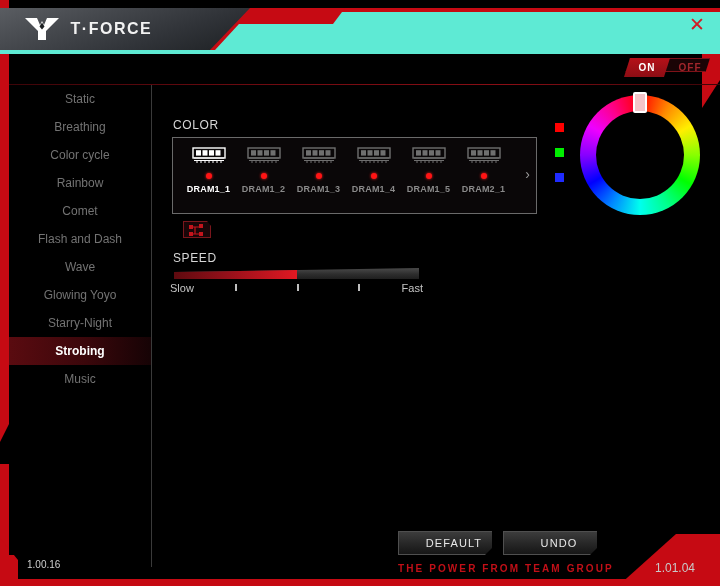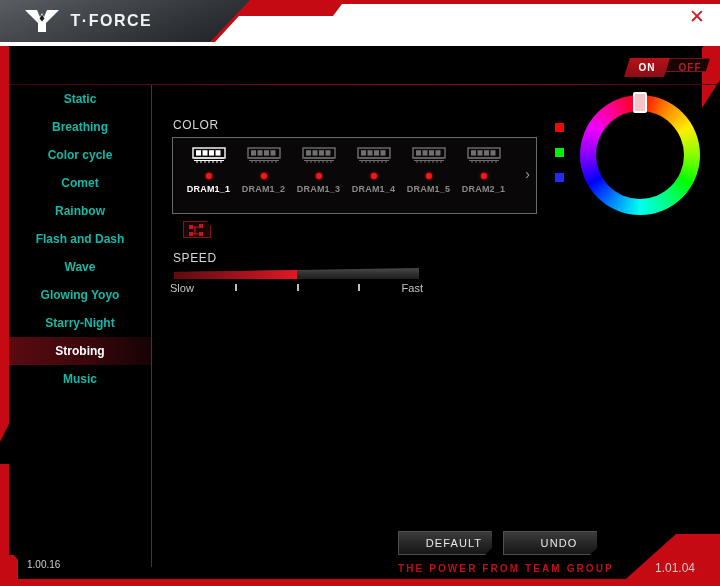--- a/index.html
+++ b/index.html
@@ -37,21 +37,21 @@
     background:#c60a13;
     clip-path: polygon(130px 8px, 130px 60px, 28px 60px, 86px 8px);
   }
   .frame-right-top {
     position:absolute; right:0; top:18px; width:40px; height:90px;
     background:#c60a13;
     clip-path: polygon(40px 0, 40px 62px, 22px 90px, 22px 30px);
   }
 
   
-  .header { position:absolute; left:0; top:0; width:720px; height:46px; background:#ffffff; }
+  .header { position:absolute; left:0; top:8px; width:720px; height:46px; background:#5eead4; }
   .header-red-strip {
     position:absolute; left:0; top:0; width:720px; height:46px;
     background:#c60a13;
     clip-path: polygon(0 0, 720px 0, 720px 4px, 250px 4px, 215px 42px, 0 42px);
   }
   .header-red-tab {
     position:absolute; left:215px; top:0; width:130px; height:16px;
     background:#c60a13;
     clip-path: polygon(12px 0, 130px 0, 118px 16px, 0 16px);
   }
@@ -108,23 +108,22 @@
   .sidebar {
     position:absolute; left:9px; top:85px; width:142px; height:470px;
     background:#000;
   }
   .sidebar-divider {
     position:absolute; left:151px; top:85px; width:1px; height:482px;
     background:#3a3a3a;
   }
   .side-item {
     height:28px; display:flex; align-items:center; justify-content:center;
-    color:#14b8a6; font-size:12px; cursor:pointer; user-select:none;
+    color:#737373; font-size:12px; cursor:pointer; user-select:none;
     position:relative;
-    font-weight:bold;
   }
   .side-item.active {
     background:linear-gradient(90deg,#5a0b10 0%,#3a070b 55%,#160305 100%);
     color:#ffffff; font-weight:bold;
   }
 
   
   .content { position:absolute; left:152px; top:85px; width:568px; height:470px; }
 
   .section-label {
@@ -284,24 +283,24 @@
       <div class="side-item">
         <span>Static</span>
       </div>
       <div class="side-item">
         <span>Breathing</span>
       </div>
       <div class="side-item">
         <span>Color cycle</span>
       </div>
       <div class="side-item">
+        <span>Rainbow</span>
+      </div>
+      <div class="side-item">
         <span>Comet</span>
-      </div>
-      <div class="side-item">
-        <span>Rainbow</span>
       </div>
       <div class="side-item">
         <span>Flash and Dash</span>
       </div>
       <div class="side-item">
         <span>Wave</span>
       </div>
       <div class="side-item">
         <span>Glowing Yoyo</span>
       </div>

